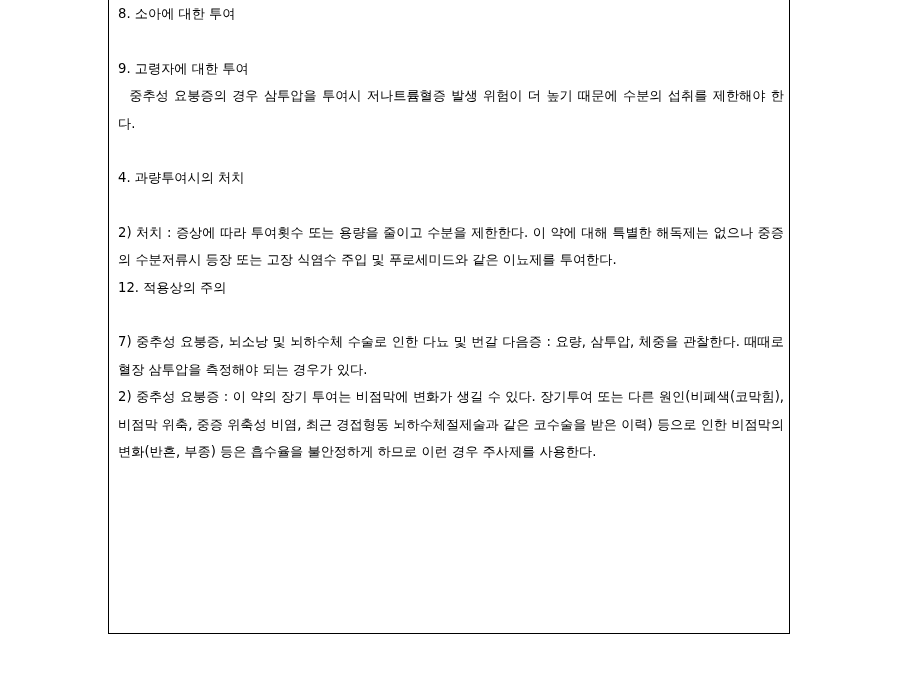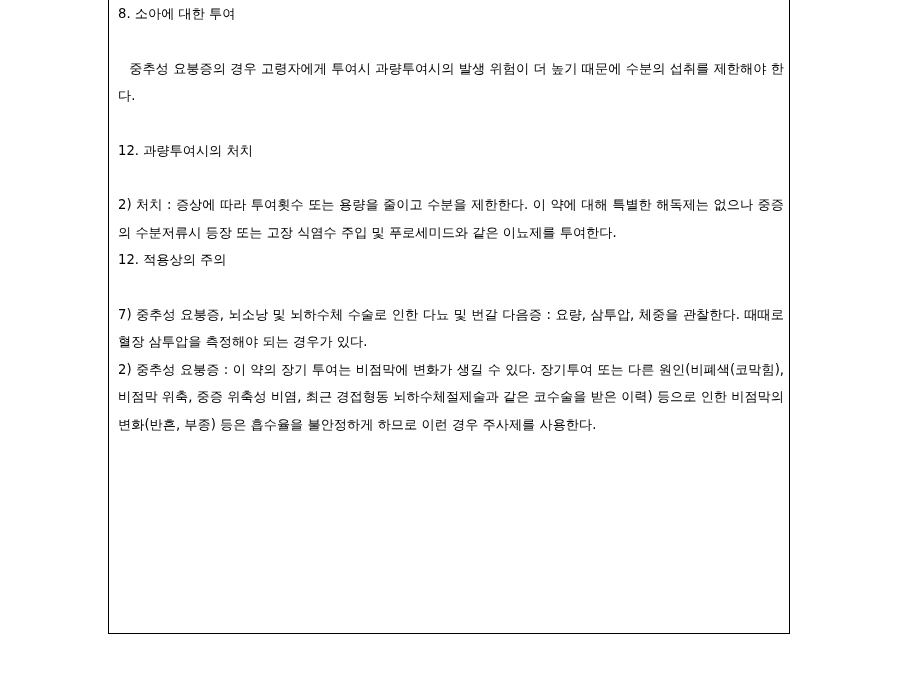--- a/index.html
+++ b/index.html
@@ -71,25 +71,26 @@
 <div class="page">
 
   <div class="content-frame"></div>
 
   <div class="text-body">
 
     <p class="para heading">8. 소아에 대한 투여</p>
 
     <div class="spacer-sm"></div>
 
-    <p class="para indent just">중추성 요붕증의 경우 고령자에게 투여시 과량투여시의 발생 위험이 더 높기 때문에 수분의 섭취를 제한해야 한다.</p>
+    <p class="para heading">9. 고령자에 대한 투여</p>
+    <p class="para indent just">중추성 요붕증의 경우 삼투압을 투여시 저나트륨혈증 발생 위험이 더 높기 때문에 수분의 섭취를 제한해야 한다.</p>
 
     <div class="spacer-sm"></div>
 
-    <p class="para heading">12. 과량투여시의 처치</p>
+    <p class="para heading">4. 과량투여시의 처치</p>
 
     <div class="spacer-sm"></div>
 
     <p class="para hang just">2) 처치 : 증상에 따라 투여횟수 또는 용량을 줄이고 수분을 제한한다. 이 약에 대해 특별한 해독제는 없으나 중증의 수분저류시 등장 또는 고장 식염수 주입 및 푸로세미드와 같은 이뇨제를 투여한다.</p>
 
     <p class="para heading">12. 적용상의 주의</p>
 
     <div class="spacer-sm"></div>
 
     <p class="para hang just">7) 중추성 요붕증, 뇌소낭 및 뇌하수체 수술로 인한 다뇨 및 번갈 다음증 : 요량, 삼투압, 체중을 관찰한다. 때때로 혈장 삼투압을 측정해야 되는 경우가 있다.</p>

